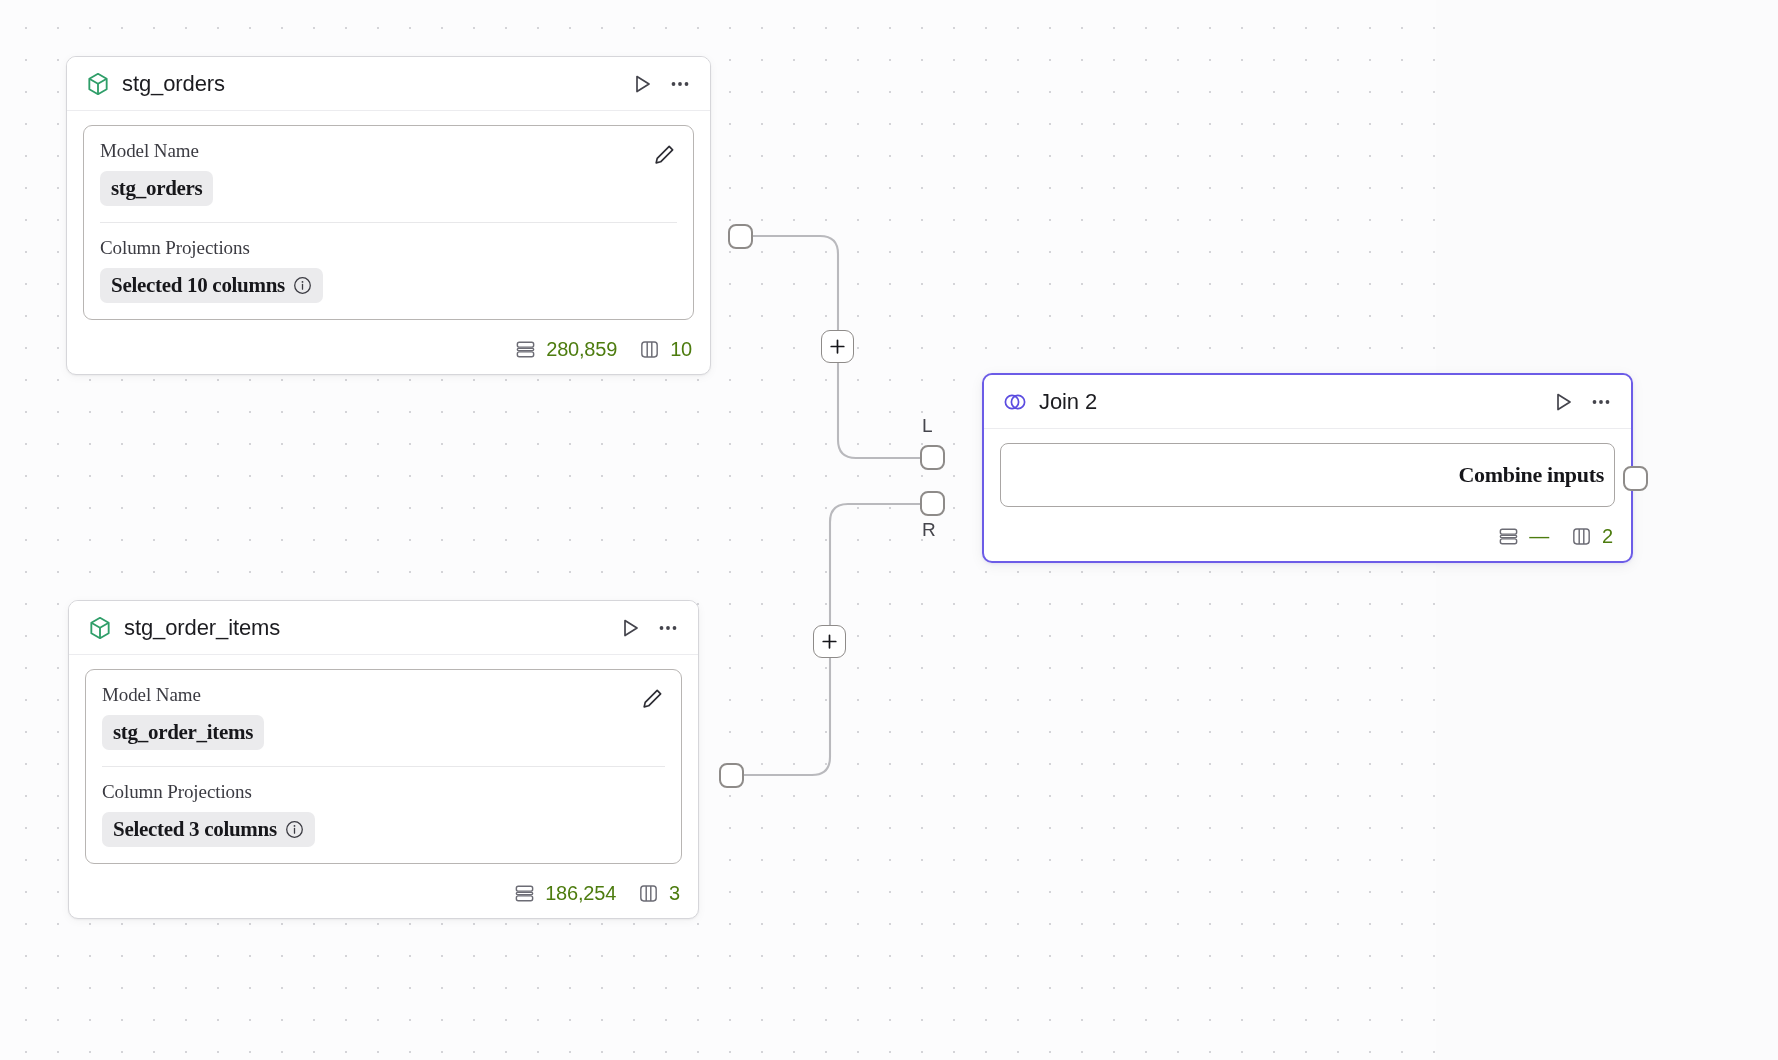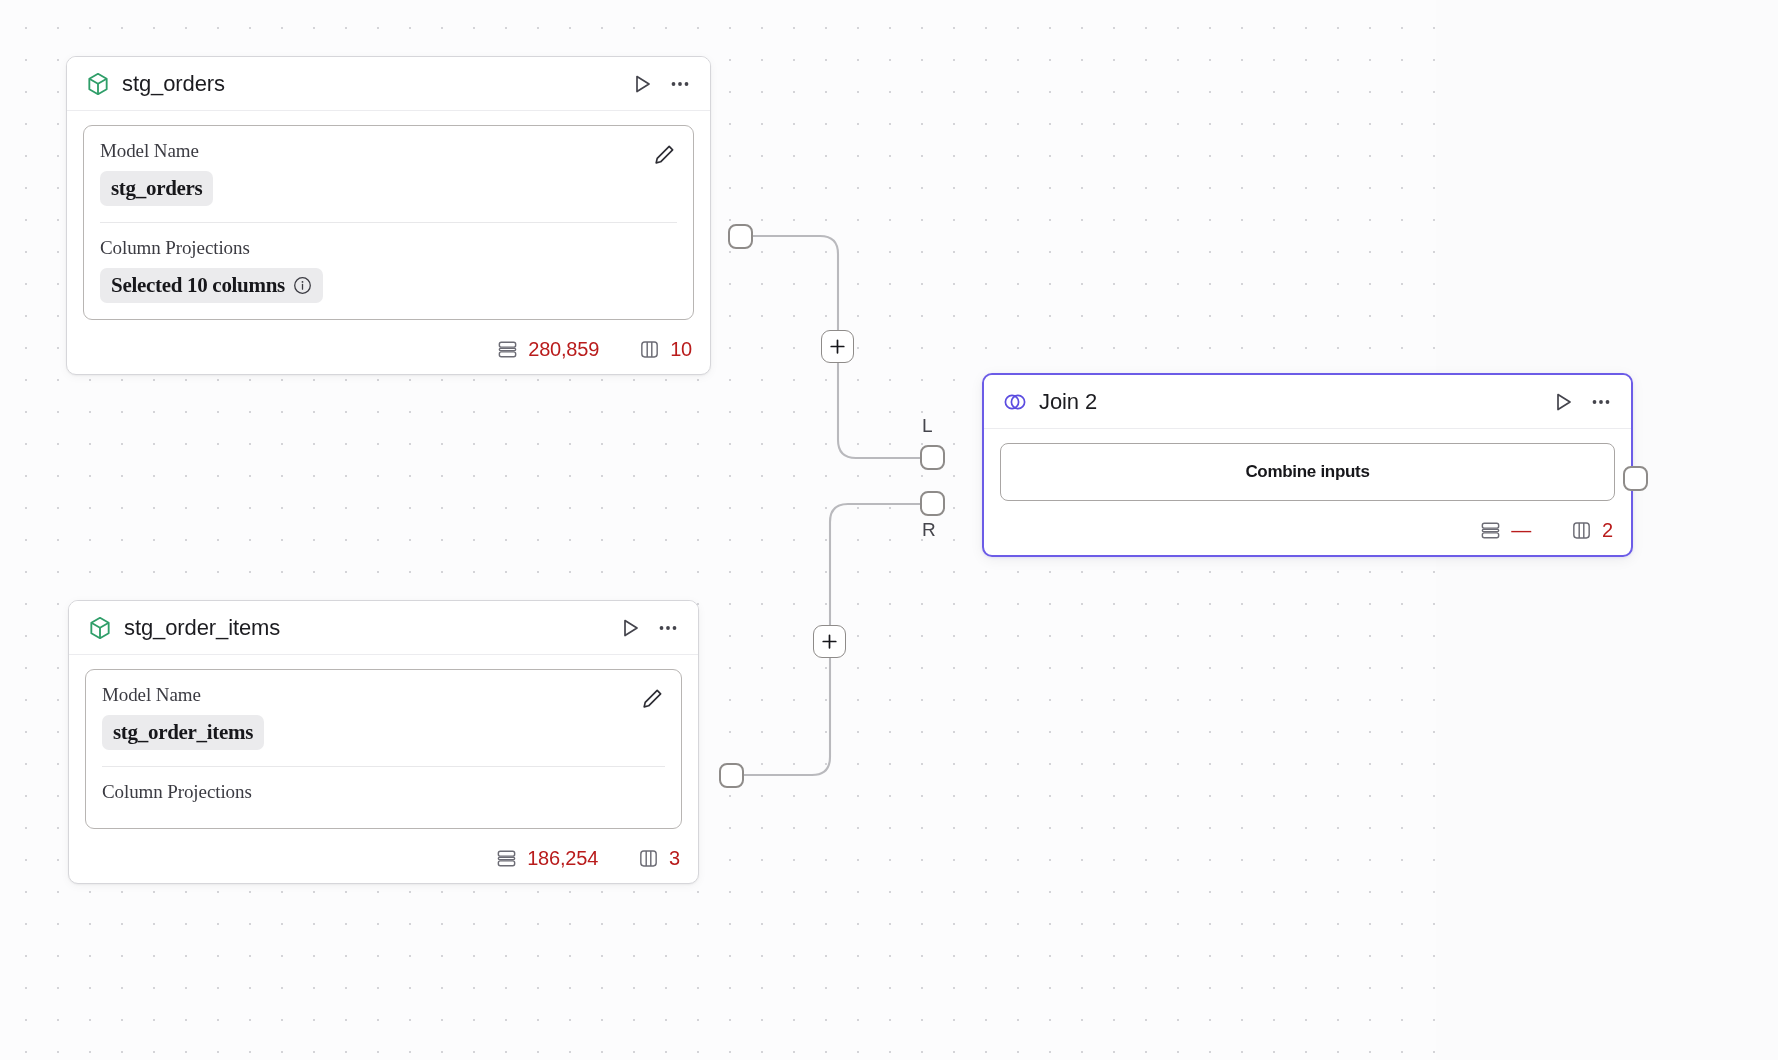--- a/index.html
+++ b/index.html
@@ -104,42 +104,43 @@
     height: 1px;
     background: #e8e8ea;
     margin: 16px 0 14px 0;
   }
   .edit-icon { position: absolute; top: 2px; right: 0; cursor: pointer; }
 
   .node-footer {
     display: flex;
     align-items: center;
     justify-content: flex-end;
-    gap: 28px;
+    gap: 10px;
     padding: 8px 18px 13px 18px;
     font-size: 20px;
-    color: #b91c1c;
+    color: #4d7c0f;
   }
   .stat { display: flex; align-items: center; gap: 9px; }
   .stat + .stat { margin-left: 11px; }
   .stat-val { letter-spacing: -0.2px; }
 
   
   .combine-btn {
     width: 100%;
     border: 1px solid #a9a6a4;
     border-radius: 8px;
     background: #ffffff;
     padding: 18px 10px;
-    font-family: Liberation Sans, sans-serif;
-    font-size: 17px;
+    font-family: Liberation Serif, serif;
+    font-size: 22px;
     font-weight: bold;
     color: #16161a;
     letter-spacing: -0.3px;
     cursor: pointer;
+    text-align: right;
   }
 
   
   .port {
     position: absolute;
     width: 25px; height: 25px;
     background: #ffffff;
     border: 2px solid #8e8b89;
     border-radius: 8px;
     z-index: 4;
@@ -299,20 +300,30 @@
             <svg width="25" height="25" viewBox="0 0 24 24" fill="none" stroke="#2c2c33" stroke-width="1.6" stroke-linecap="round" stroke-linejoin="round">
               <path d="M16.5 4.2 19.8 7.5 8.3 19 4 20l1-4.3z"></path>
             </svg>
           </span>
         </div>
 
         <div class="panel-divider"></div>
 
         <div class="panel-row">
           <div class="panel-label">Column Projections</div>
+          <span class="chip">
+            <span>Selected 3 columns</span>
+            <span class="icon-btn">
+              <svg width="19" height="19" viewBox="0 0 20 20" fill="none" stroke="#3b3b42" stroke-width="1.35">
+                <circle cx="10" cy="10" r="8.2"></circle>
+                <path d="M10 8.9v5" stroke-linecap="round"></path>
+                <circle cx="10" cy="6.2" r="0.95" fill="#3b3b42" stroke="none"></circle>
+              </svg>
+            </span>
+          </span>
         </div>
       </div>
     </div>
 
     <div class="node-footer">
       <span class="stat">
         <span class="icon-btn">
           <svg width="23" height="23" viewBox="0 0 24 24" fill="none" stroke="#6c6c75" stroke-width="1.5">
             <rect x="3.5" y="4.5" width="17" height="5" rx="2"></rect>
             <rect x="3.5" y="10.8" width="17" height="2.4" rx="1.1"></rect>

